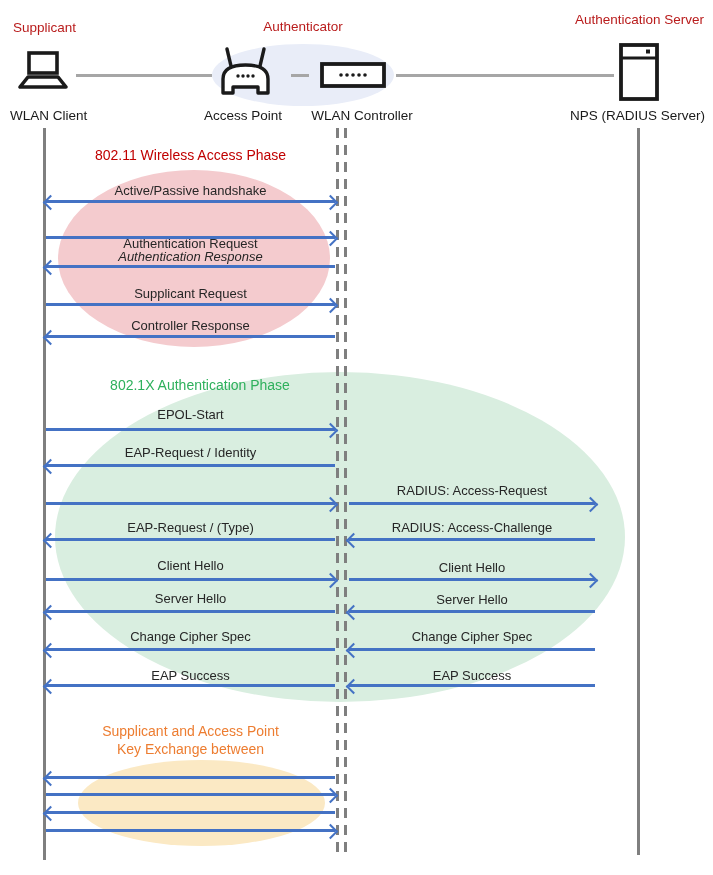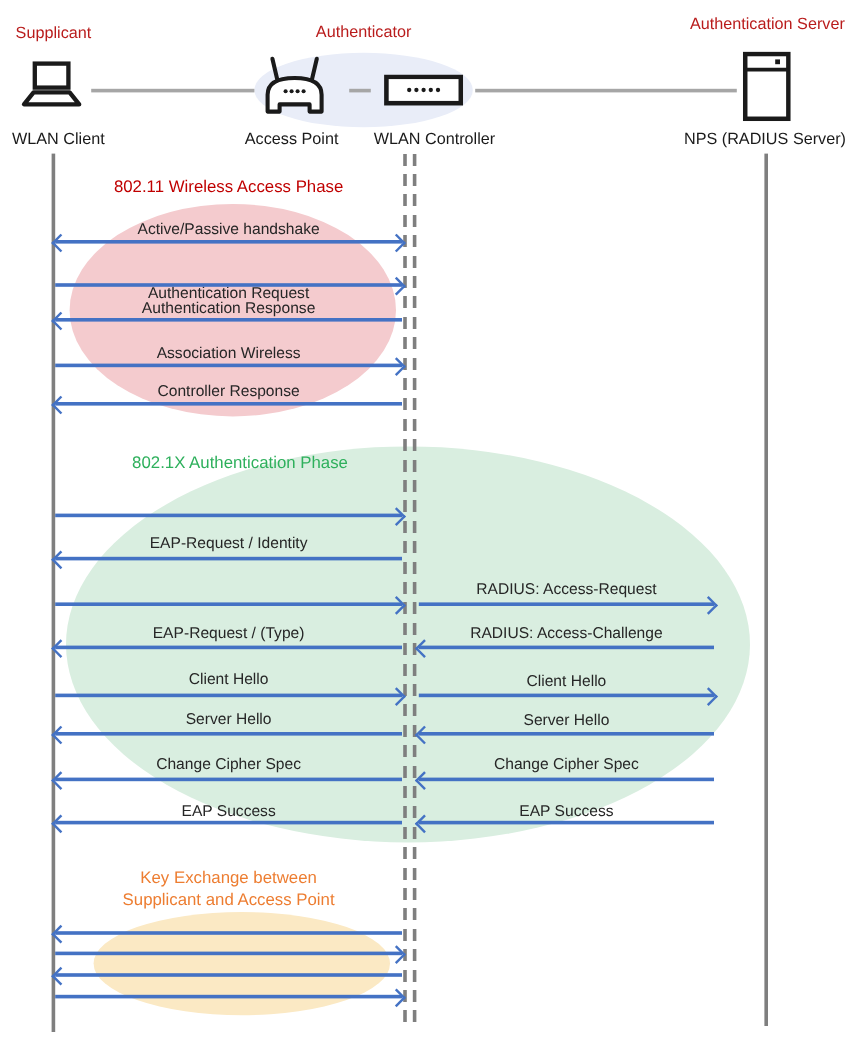--- a/index.html
+++ b/index.html
@@ -86,55 +86,56 @@
   <div class="node-label right-align" style="left:505px;top:108px;width:200px;">NPS (RADIUS Server)</div>
 
   <div class="lifeline" style="left:43px;top:128px;height:732px;"></div>
   <div class="dashedline" style="left:336px;top:128px;height:727px;"></div>
   <div class="dashedline" style="left:344px;top:128px;height:727px;"></div>
   <div class="lifeline" style="left:637px;top:128px;height:727px;"></div>
 
   <div class="phase-title pt-red lw" style="top:147px;">802.11 Wireless Access Phase</div>
   <div class="phase-title pt-green" style="left:55px;top:377px;width:290px;text-align:center;">802.1X Authentication Phase</div>
   <div class="phase-title pt-orange lw" style="top:722px;">
+    <div>Supplicant and Access Point</div>
     <div>Key Exchange between</div>
-    <div>Supplicant and Access Point</div>
   </div>
 
   <div class="mlabel lw" style="top:183px;">Active/Passive handshake</div>
   <div class="arrow lw" style="top:195px;">
       <div class="ln"></div>
       <div class="hd l"></div>
       <div class="hd r"></div>
     </div>
 
   <div class="mlabel lw" style="top:236px;">Authentication Request</div>
   <div class="arrow lw" style="top:231px;">
       <div class="ln"></div>
       <div class="hd r"></div>
     </div>
 
-  <div class="mlabel lw" style="top:249px;">Authentication Response</div>
+  <div class="mlabel lw" style="top:249px;font-style:italic;">Authentication Response</div>
   <div class="arrow lw" style="top:260px;">
       <div class="ln"></div>
       <div class="hd l"></div>
     </div>
 
-  <div class="mlabel lw" style="top:286px;">Association Wireless</div>
+  <div class="mlabel lw" style="top:286px;">Supplicant Request</div>
   <div class="arrow lw" style="top:298px;">
       <div class="ln"></div>
       <div class="hd r"></div>
     </div>
 
   <div class="mlabel lw" style="top:318px;">Controller Response</div>
   <div class="arrow lw" style="top:330px;">
       <div class="ln"></div>
       <div class="hd l"></div>
     </div>
 
+  <div class="mlabel lw" style="top:407px;">EPOL-Start</div>
   <div class="arrow lw" style="top:423px;">
       <div class="ln"></div>
       <div class="hd r"></div>
     </div>
 
   <div class="mlabel lw" style="top:445px;">EAP-Request / Identity</div>
   <div class="arrow lw" style="top:459px;">
       <div class="ln"></div>
       <div class="hd l"></div>
     </div>

